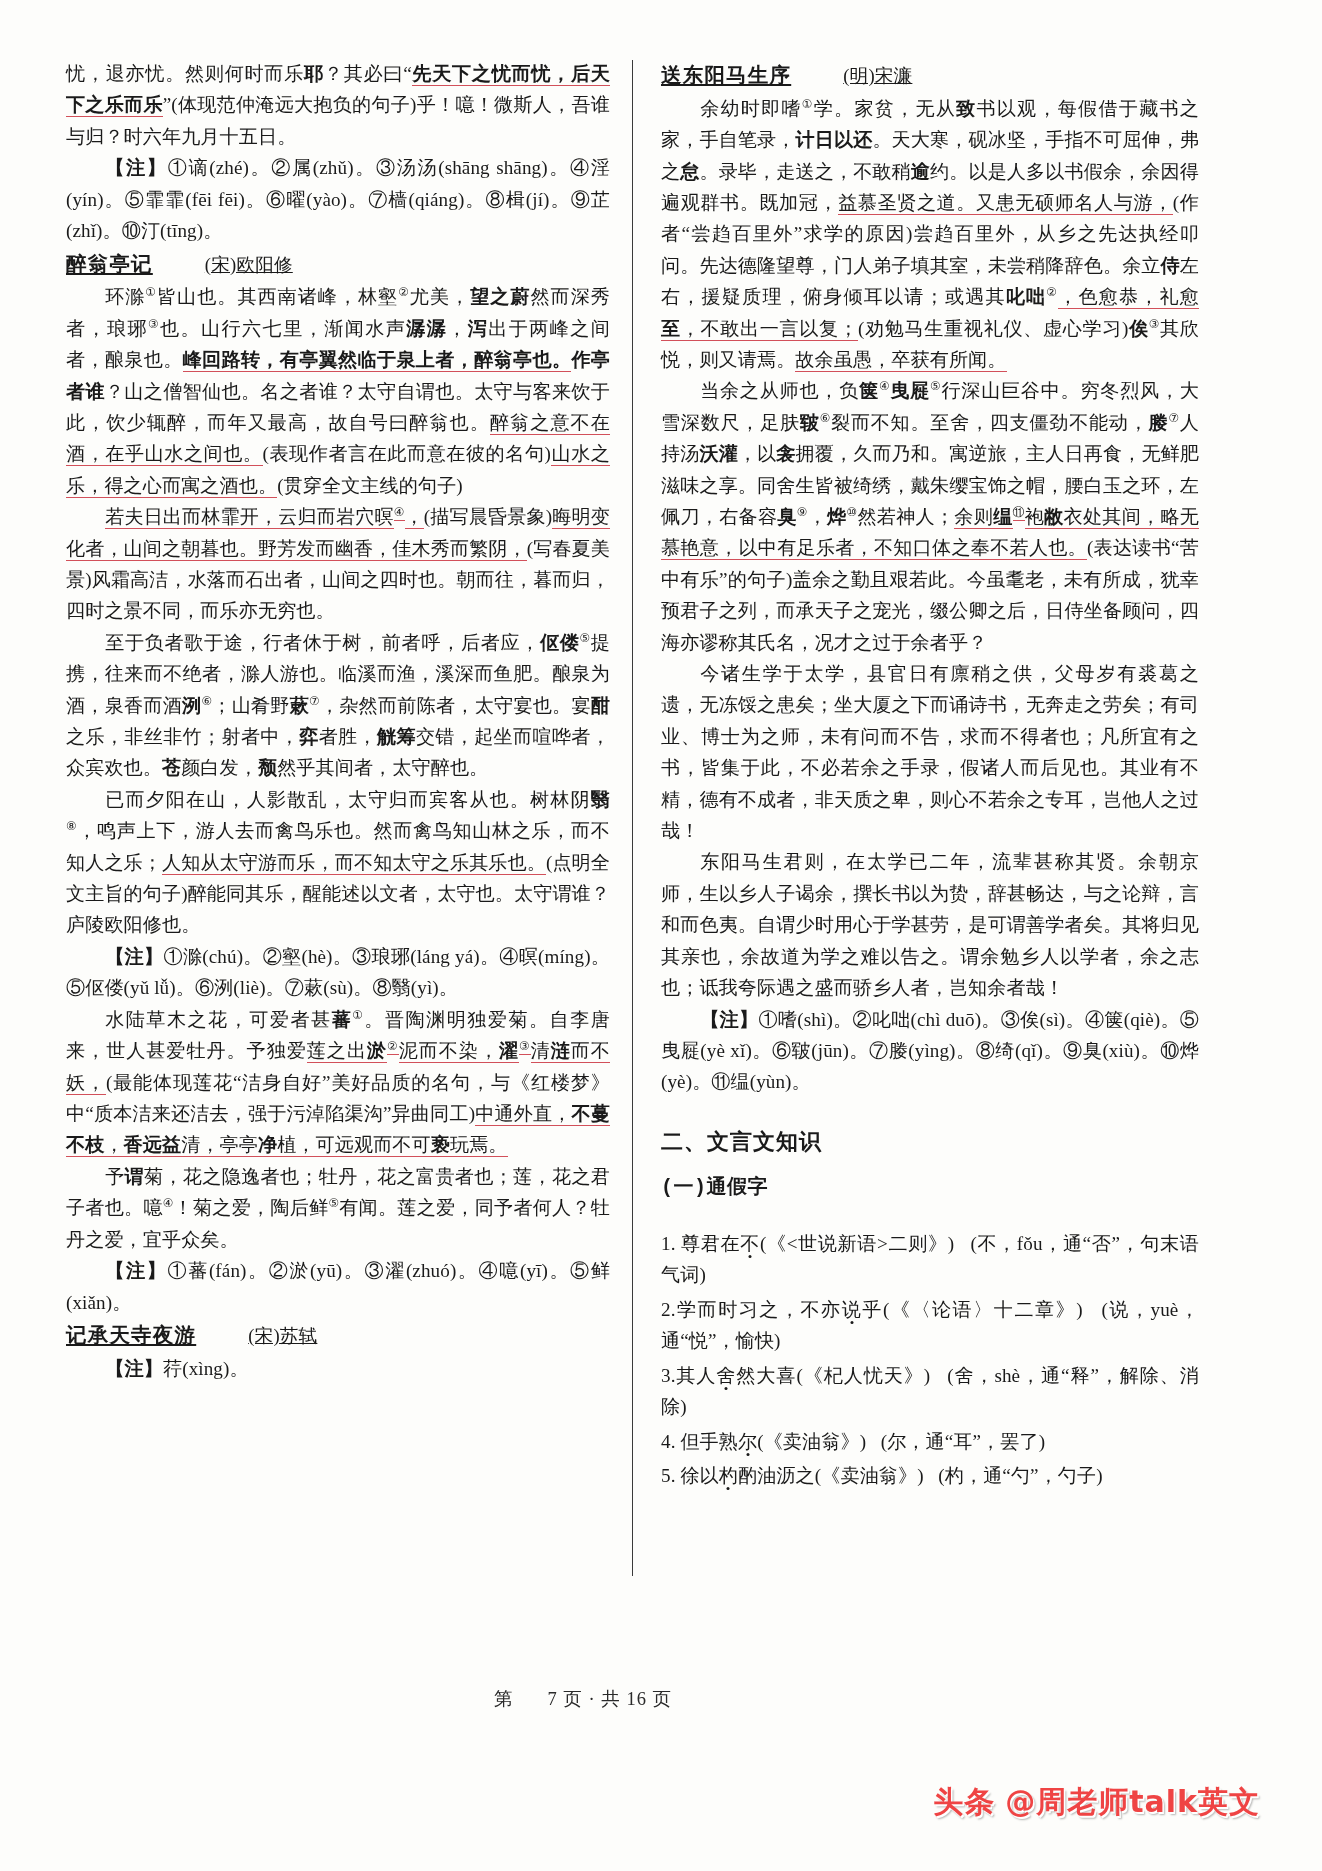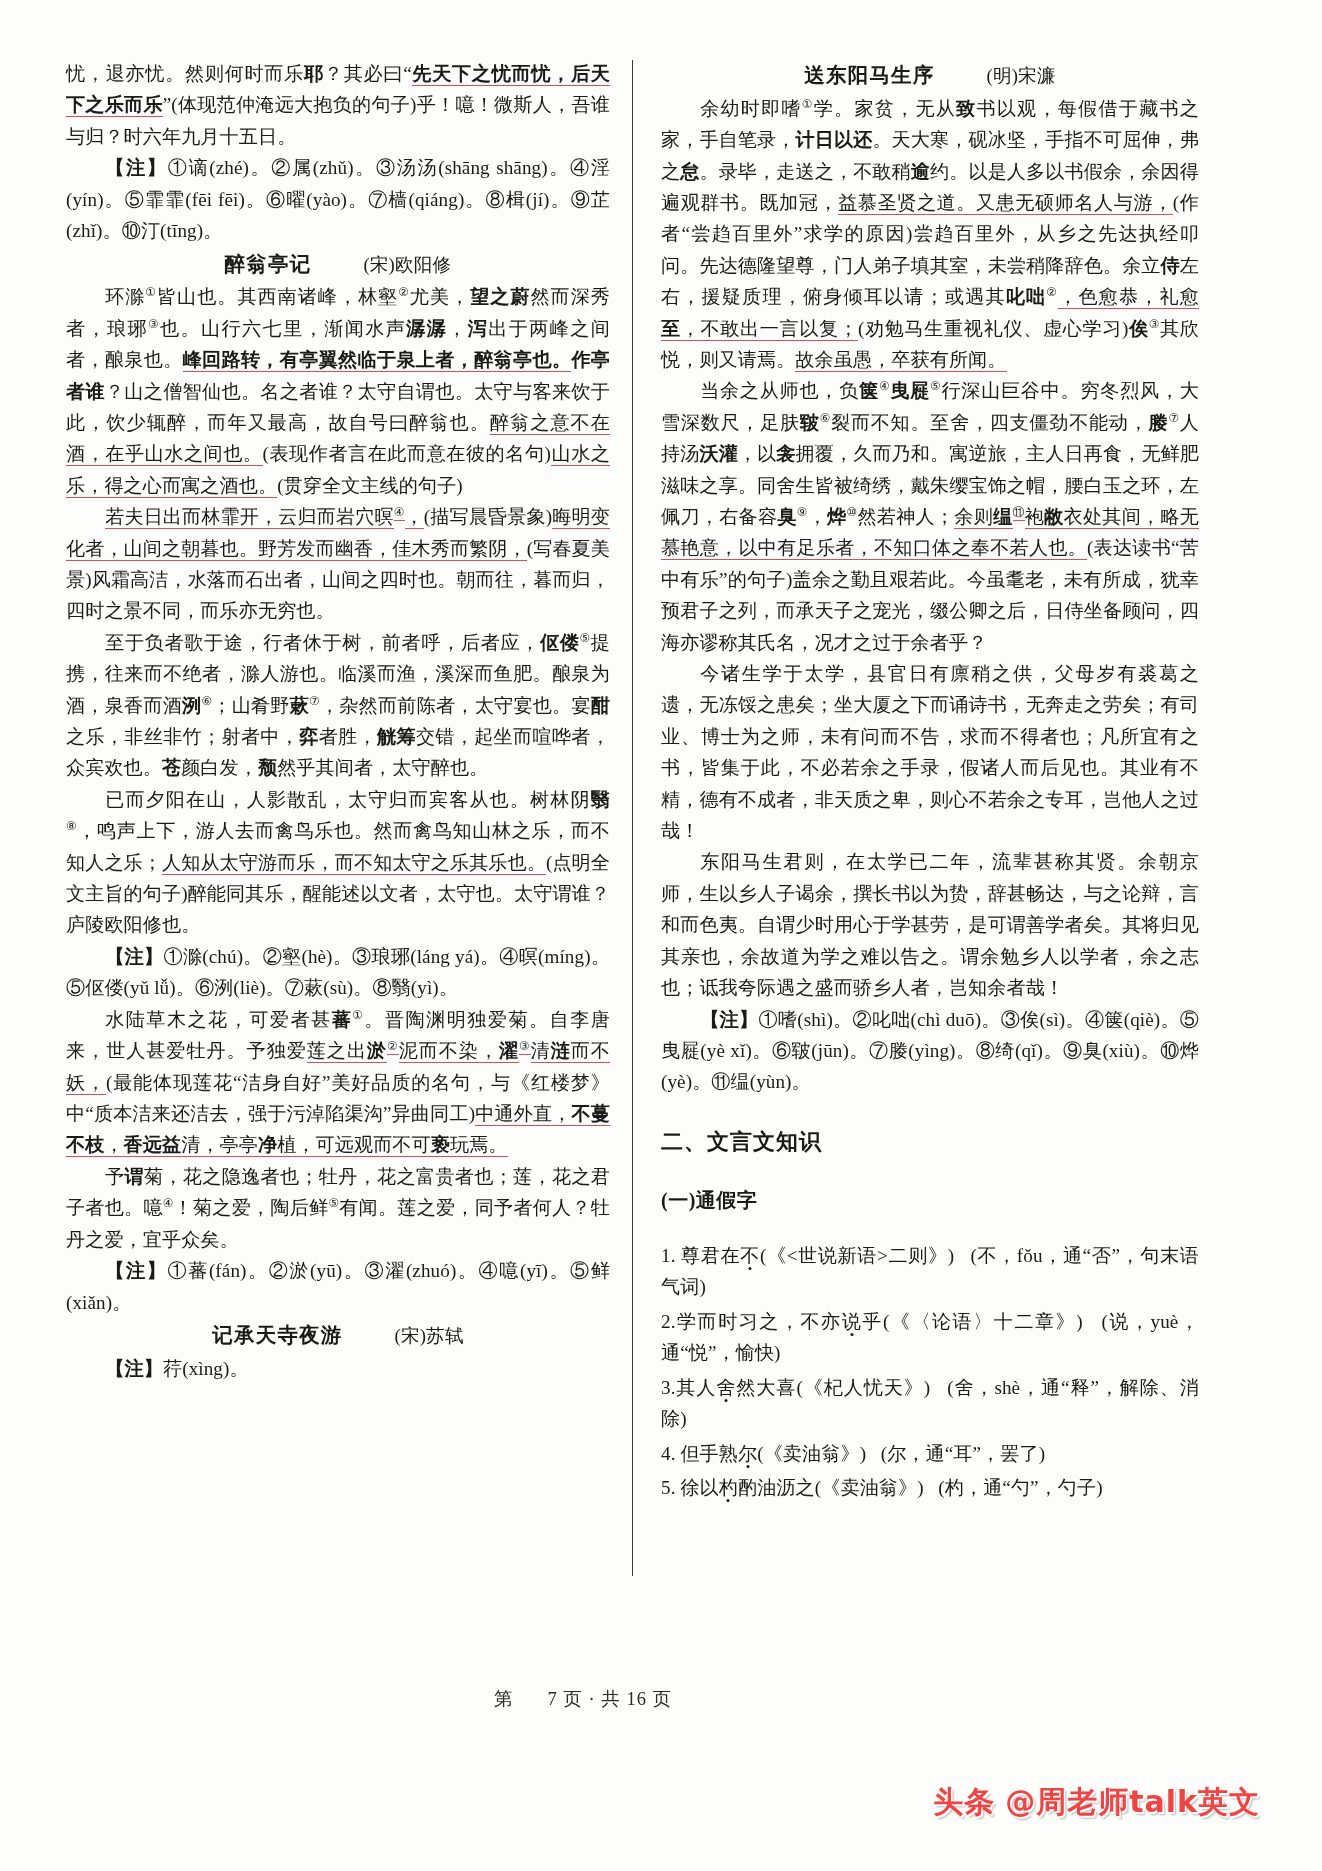--- a/index.html
+++ b/index.html
@@ -41,23 +41,23 @@
     align-self: stretch;
     background: #3a3a3a;
     margin: 2px 0 0 0;
     height: 1516px;
     flex: 0 0 1px;
   }
   p { margin: 0; }
   .indent { text-indent: 2.05em; }
   .ttl-row {
     display: flex;
-    justify-content: center;
     align-items: baseline;
     margin: 1px 0 0 0;
+    text-decoration: underline;
   }
   .ttl {
     font-family: "DejaVu Sans", "Liberation Sans", sans-serif;
     font-weight: bold;
     font-size: 20.5px;
     letter-spacing: 1.2px;
   }
   .ttl-author {
     font-size: 18.6px;
     margin-left: 52px;
@@ -86,25 +86,25 @@
     bottom: -4px;
     transform: translateX(-50%);
     width: 3px; height: 3px;
     border-radius: 50%;
     background: #1a1a1a;
   }
   .sec-h1 {
     font-family: "DejaVu Sans", "Liberation Sans", sans-serif;
     font-weight: bold;
     font-size: 22px;
-    margin: 26px 0 24px 0;
+    margin: 26px 0 12px 0;
     letter-spacing: 1px;
   }
   .sec-h2 {
-    font-family: Liberation Serif, serif;
+    font-family: Liberation Mono, monospace;
     font-weight: bold;
     font-size: 20px;
     margin: 8px 0 24px 0;
     letter-spacing: 0.5px;
   }
   .kb-item {
     margin: 0 0 4px 0;
     font-size: 19.1px;
     line-height: 1.62;
   }

